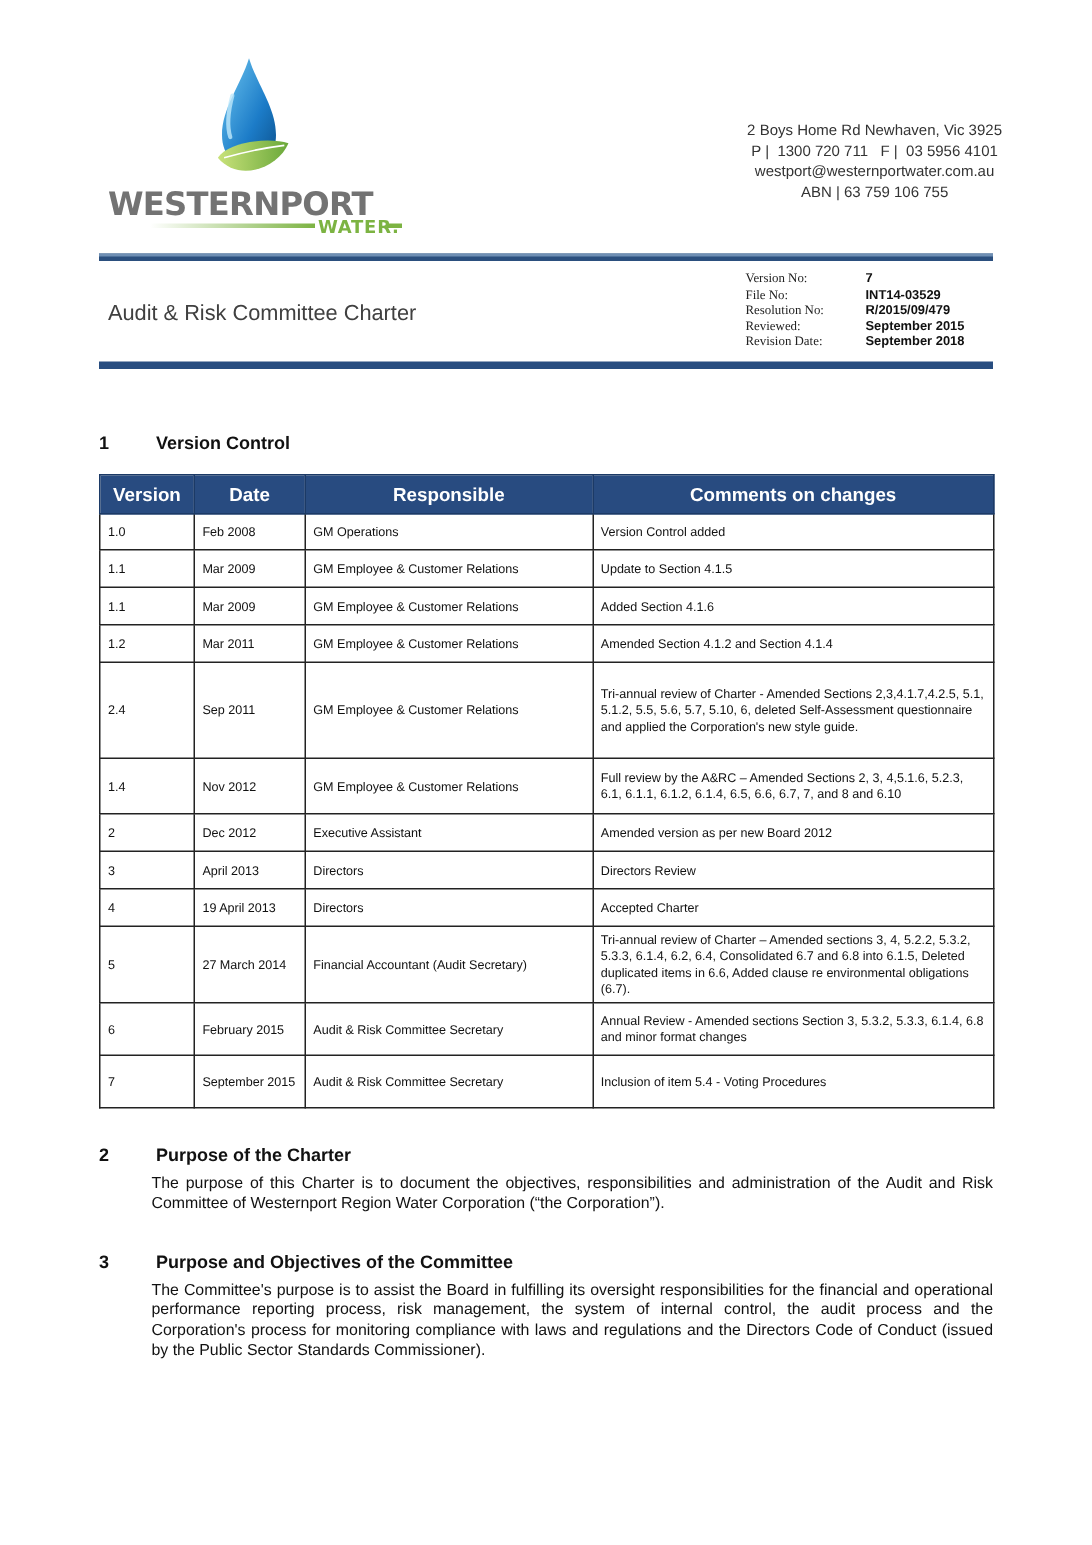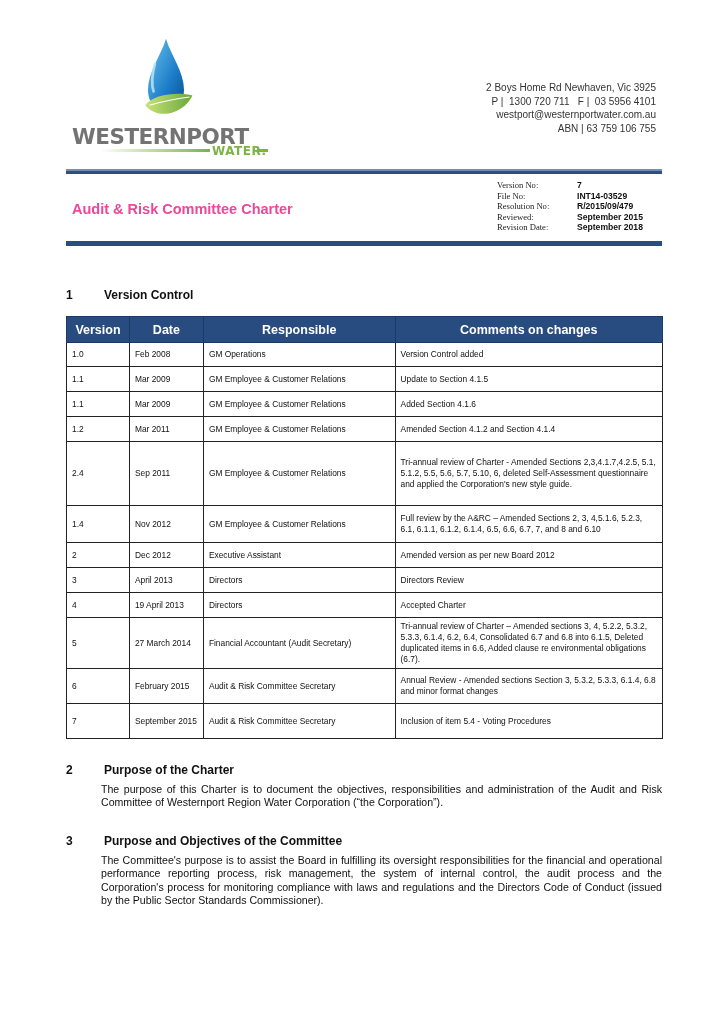--- a/index.html
+++ b/index.html
@@ -11,28 +11,28 @@
   .logo { left: 66px; top: 36px; width: 200px; height: 130px; }
   .logo-word { left: 72px; top: 124px; font-family: "DejaVu Sans", sans-serif; font-weight: bold;
                font-size: 21.5px; color: #737373; letter-spacing: -0.5px; }
   .logo-water { left: 212px; top: 144px; font-family: "DejaVu Sans", sans-serif; font-weight: bold;
                 font-size: 12px; color: #7cb342; letter-spacing: 0.5px; }
   .logo-line-left { left: 100px; top: 149px; width: 110px; height: 3px;
                     background: linear-gradient(to right, rgba(124,179,66,0), #7cb342); }
   .logo-line-right { left: 258px; top: 149px; width: 10px; height: 3px; background: #7cb342; }
 
   
-  .address { right: 72px; top: 81px; text-align: right; font-size: 10px; line-height: 13.5px; color: #333; }
+  .address { right: 60px; top: 81px; text-align: center; font-size: 10px; line-height: 13.5px; color: #333; }
 
   
   .rule-top { left: 66px; top: 169px; width: 596px; height: 5px; background: #2b4f7e;
               border-top: 2px solid #6f8fb4; box-sizing: border-box; }
   .rule-bottom { left: 66px; top: 241px; width: 596px; height: 5px; background: #284d80; }
 
-  .doc-title { left: 72px; top: 201px; font-size: 14.5px; font-weight: bold; color: #ec4899; }
+  .doc-title { left: 72px; top: 201px; font-size: 14.5px; font-weight: normal; color: #404040; }
 
   .meta { left: 497px; top: 180px; font-size: 8.6px; line-height: 10.5px; }
   .meta-row { display: flex; }
   .meta-label { width: 80px; color: #222; font-family: Liberation Serif, serif; }
   .meta-value { font-weight: bold; color: #111; }
 
   
   .h1 { font-size: 12px; font-weight: bold; }
   .h1 .num { position: absolute; left: 0; }
   .h1 .txt { position: absolute; left: 38px; white-space: nowrap; }

